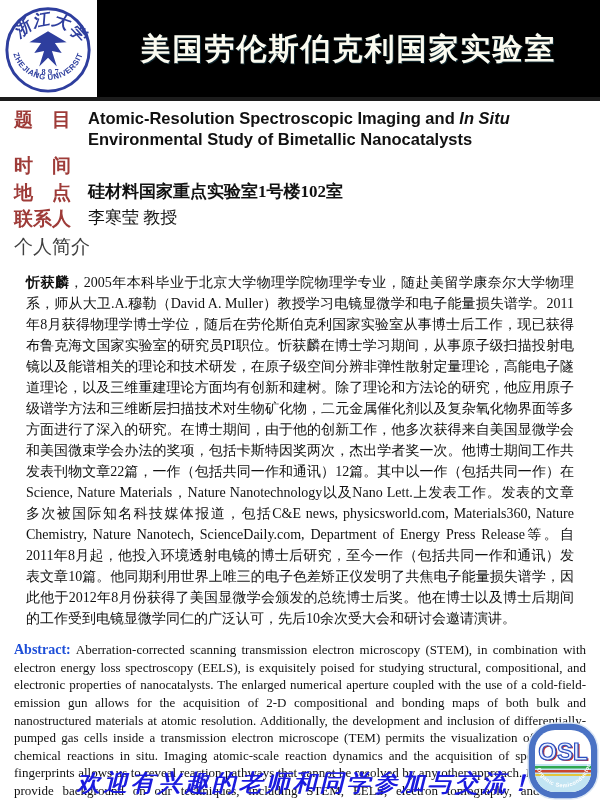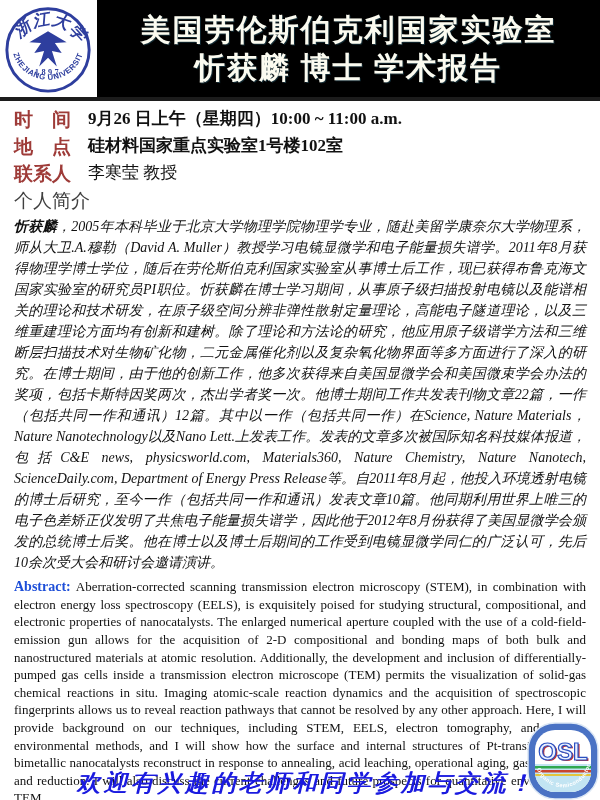--- a/index.html
+++ b/index.html
@@ -12,21 +12,21 @@
   .band{flex:1;background:#000000;display:flex;flex-direction:column;justify-content:center;text-align:center;}
   .band-line{color:#FBFBF0;font-weight:bold;font-size:30px;line-height:1.25;letter-spacing:2px;
     text-shadow:1px 1px 0 rgba(30,70,85,.6);}
   .content{padding:7px 14px 0 14px;}
   .row{display:flex;align-items:flex-start;margin-bottom:3px;}
   .lab{color:#9E3B38;font-weight:bold;font-size:19px;width:74px;flex:none;line-height:1.25;}
   .val{font-size:17px;font-weight:bold;line-height:1.3;}
   .title-val{font-family:"Liberation Sans","DejaVu Sans",sans-serif;font-size:16.5px;}
   .contact-val{font-weight:normal;text-align:right;}
   .bio-heading{color:#404040;font-size:19px;font-weight:normal;margin:3px 0 2px 0;}
-  .bio{font-size:14px;line-height:21px;text-align:justify;margin:0;font-style:italic;}
+  .bio{font-size:14px;line-height:21px;text-align:justify;margin:12px;}
   .bio b{font-weight:bold;}
   .abstract{font-size:13px;line-height:17.6px;text-align:justify;margin:5px 0 0 0;}
   .abs-label{color:#1d4ed8;font-weight:bold;font-size:14px;margin-right:5px;}
   .welcome{position:absolute;left:76px;bottom:1px;color:#1A1ADF;font-size:24px;font-weight:normal;
     font-style:italic;letter-spacing:3px;white-space:nowrap;z-index:3;
     text-shadow:1px 0 0 #1A1ADF;}
   .osl-badge{position:absolute;right:1px;bottom:0;width:72px;height:78px;z-index:4;}
 </style>
 </head>
 <body>
@@ -46,30 +46,35 @@
         </text>
         <path fill="#2E3E9E" d="M48 31 L29 42 L41 43 L34 53 L44 51 L39 67 L48 58 L57 67 L52 51 L62 53 L55 43 L67 42 Z"></path>
         <text x="48" y="76" text-anchor="middle" font-family="Liberation Serif, DejaVu Serif, serif" font-size="8.5" letter-spacing="2.5" fill="#2E3E9E" font-weight="bold">1897</text>
         <text font-family="Liberation Sans, DejaVu Sans, sans-serif" font-size="8" font-weight="bold" fill="#2E3E9E" letter-spacing="0.5">
           <textPath href="#zjuArcBottom" startOffset="2%">ZHEJIANG UNIVERSITY</textPath>
         </text>
       </svg>
     </div>
     <div class="band">
       <div class="band-line">美国劳伦斯伯克利国家实验室</div>
-      <div class="band-line">忻获麟 博士 学术报告</div>
     </div>
   </div>
 
   <div class="content">
 
+    <div class="row">
+      <span class="lab">题　目</span>
+      <div class="val title-val">
+        <div><span>Atomic-Resolution Spectroscopic Imaging and </span><i>In Situ</i></div>
+        <div>Environmental Study of Bimetallic Nanocatalysts</div>
+      </div>
+    </div>
 
     <div class="row">
       <span class="lab">时　间</span>
-      <div class="val">9月26 日上午（星期四）10:00 ~ 11:00 a.m.</div>
     </div>
 
     <div class="row">
       <span class="lab">地　点</span>
       <div class="val">硅材料国家重点实验室1号楼102室</div>
     </div>
 
     <div class="row">
       <span class="lab">联系人</span>
       <div class="val contact-val">李寒莹 教授</div>

